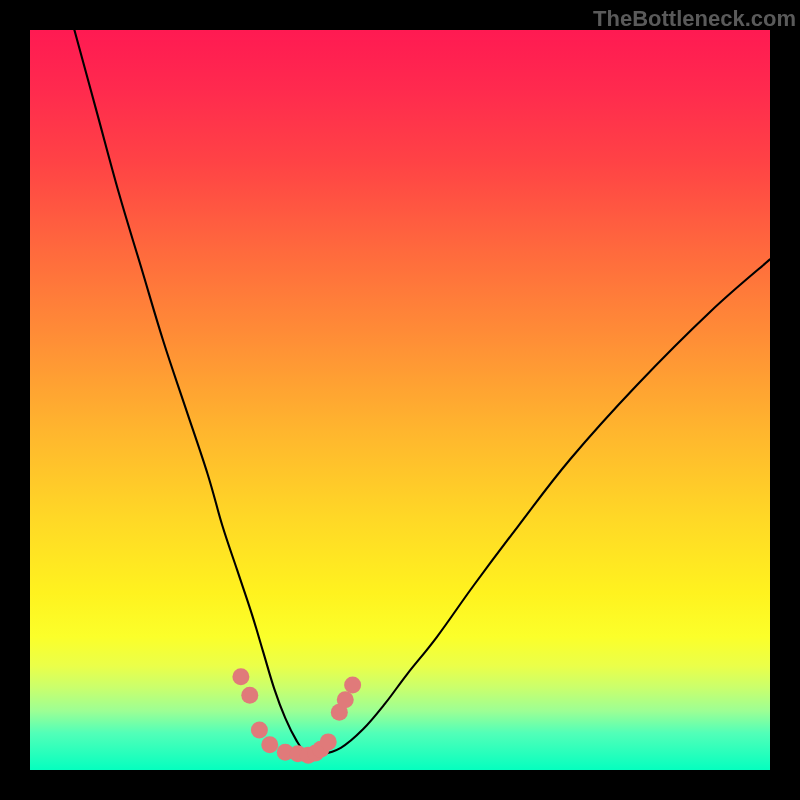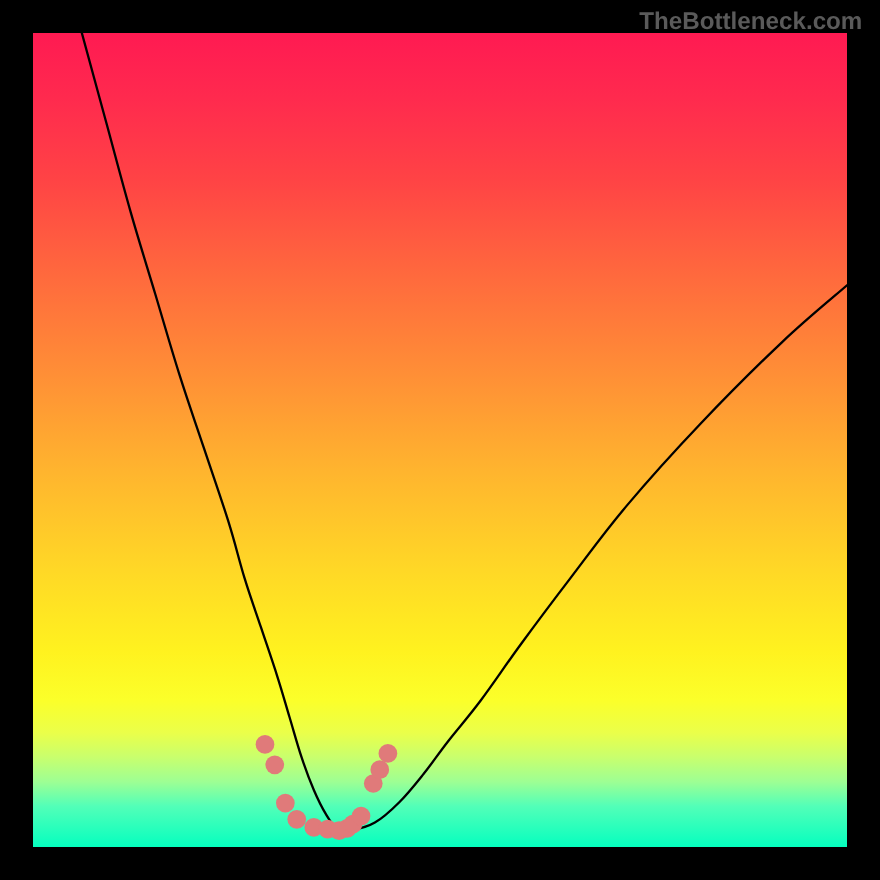--- a/index.html
+++ b/index.html
@@ -39,21 +39,21 @@
       #eaff4a 86%,
       #c8ff6e 89%,
       #9dff94 92%,
       #52ffb8 95%,
       #05ffbf 100%
     );
   }
   .watermark {
     position: absolute;
     top: 6px;
-    right: 16px;
+    right: 4px;
     color: #5a5a5a;
     font-size: 22px;
     font-weight: 600;
     user-select: none;
   }
   svg.curve {
     position: absolute;
     left: 0;
     top: 0;
     width: 740px;

